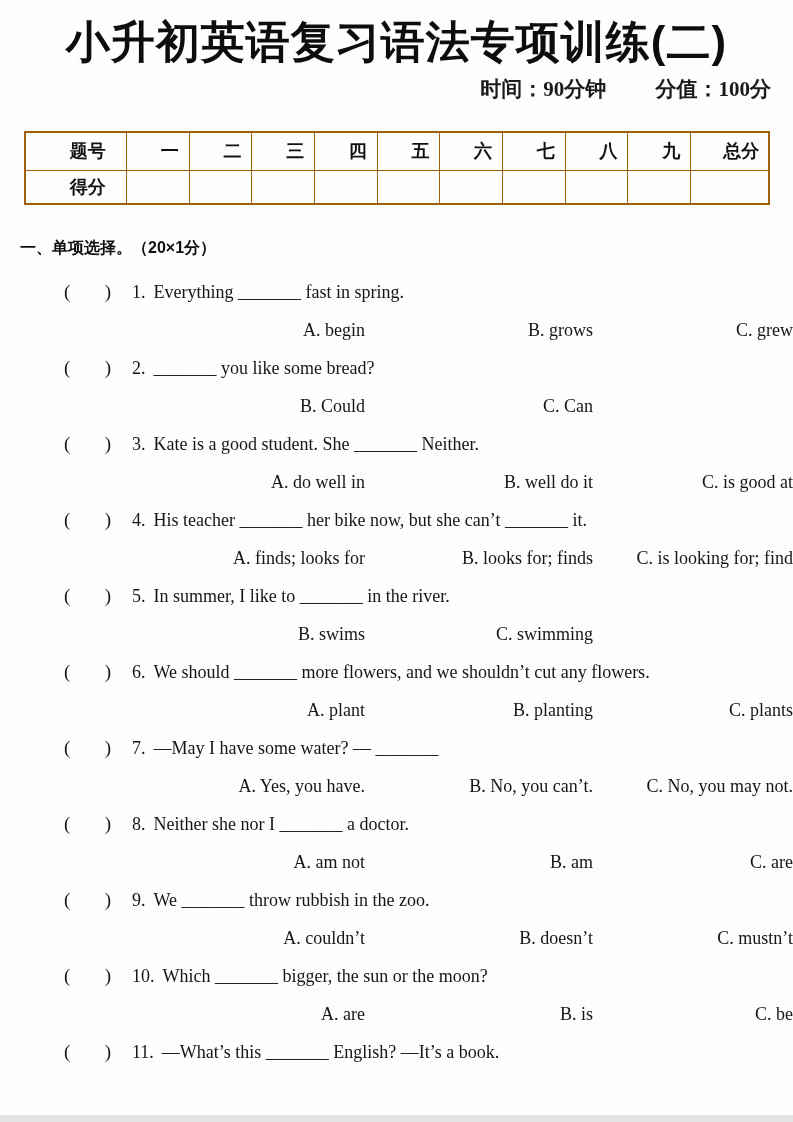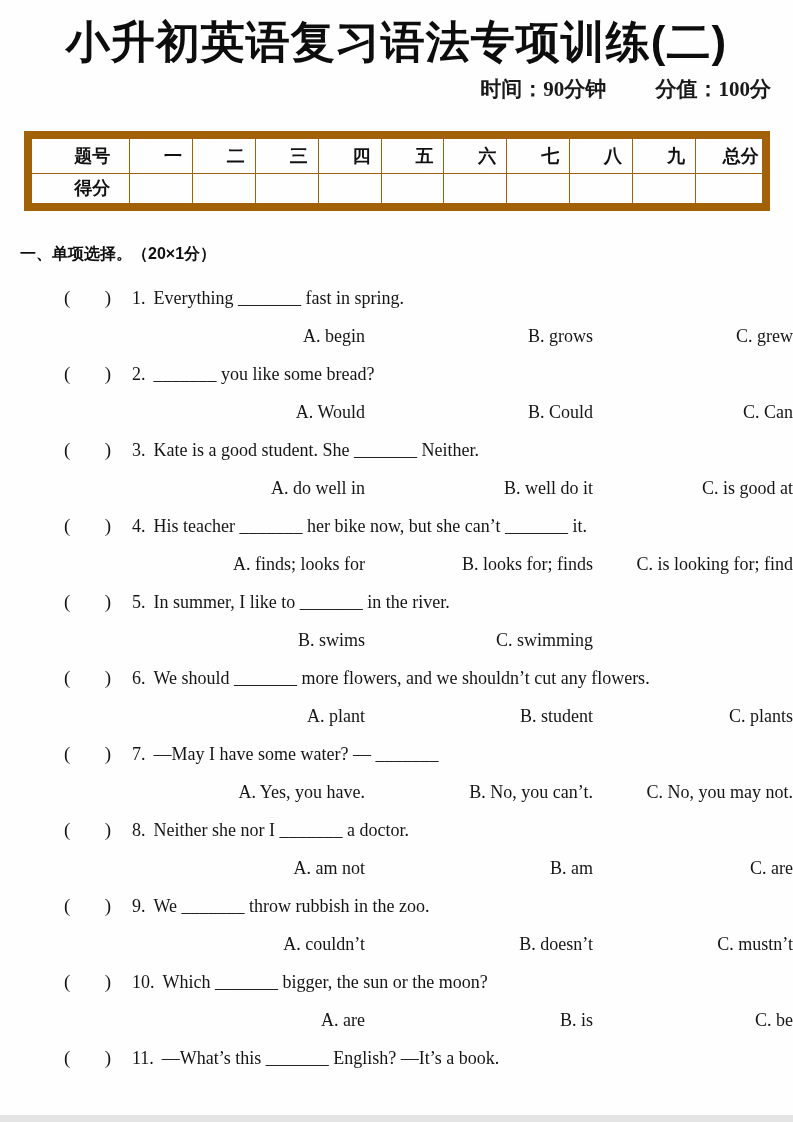--- a/index.html
+++ b/index.html
@@ -36,35 +36,35 @@
   .subtitle span { display: inline-block; margin: 0 22px; }
   
   table.score {
     width: 746px;
     margin: 28px auto 0;
     border-collapse: collapse;
     table-layout: fixed;
     font-family: "Liberation Sans", sans-serif;
   }
   table.score, table.score th, table.score td {
-    border: 8px solid #a16207;
+    border: 2px solid #a16207;
     padding-left: 24px;
   }
   table.score th, table.score td {
     border-width: 1.5px;
     text-align: center;
     vertical-align: middle;
     font-size: 18px;
     font-weight: 700;
     color: #111;
   }
   table.score tr.hdr  { height: 38px; }
   table.score tr.vals { height: 34px; }
   table.score .corner { width: 102px; }
-  table.score .total  { width: 70px; }
+  table.score .total  { width: 78px; }
   
   .section-heading {
     margin: 30px 0 0 20px;
     font-family: "Liberation Sans", sans-serif;
     font-weight: 800;
     font-size: 16px;
     line-height: 26px;
     color: #0f0f0f;
   }
   
@@ -169,21 +169,20 @@
   <div class="question">
     <div class="q-line">
       <span class="paren">
         <span>(</span>
         <span>)</span>
       </span>
       <span class="q-num">2.</span>
       <span class="q-text">_______ you like some bread?</span>
     </div>
     <div class="opt-line">
-      <span>A. Would</span>
       <span>B. Could</span>
       <span>C. Can</span>
     </div>
   </div>
 
   <div class="question">
     <div class="q-line">
       <span class="paren">
         <span>(</span>
         <span>)</span>
@@ -233,21 +232,21 @@
     <div class="q-line">
       <span class="paren">
         <span>(</span>
         <span>)</span>
       </span>
       <span class="q-num">6.</span>
       <span class="q-text">We should _______ more flowers, and we shouldn’t cut any flowers.</span>
     </div>
     <div class="opt-line">
       <span>A. plant</span>
-      <span>B. student</span>
+      <span>B. planting</span>
       <span>C. plants</span>
     </div>
   </div>
 
   <div class="question">
     <div class="q-line">
       <span class="paren">
         <span>(</span>
         <span>)</span>
       </span>

